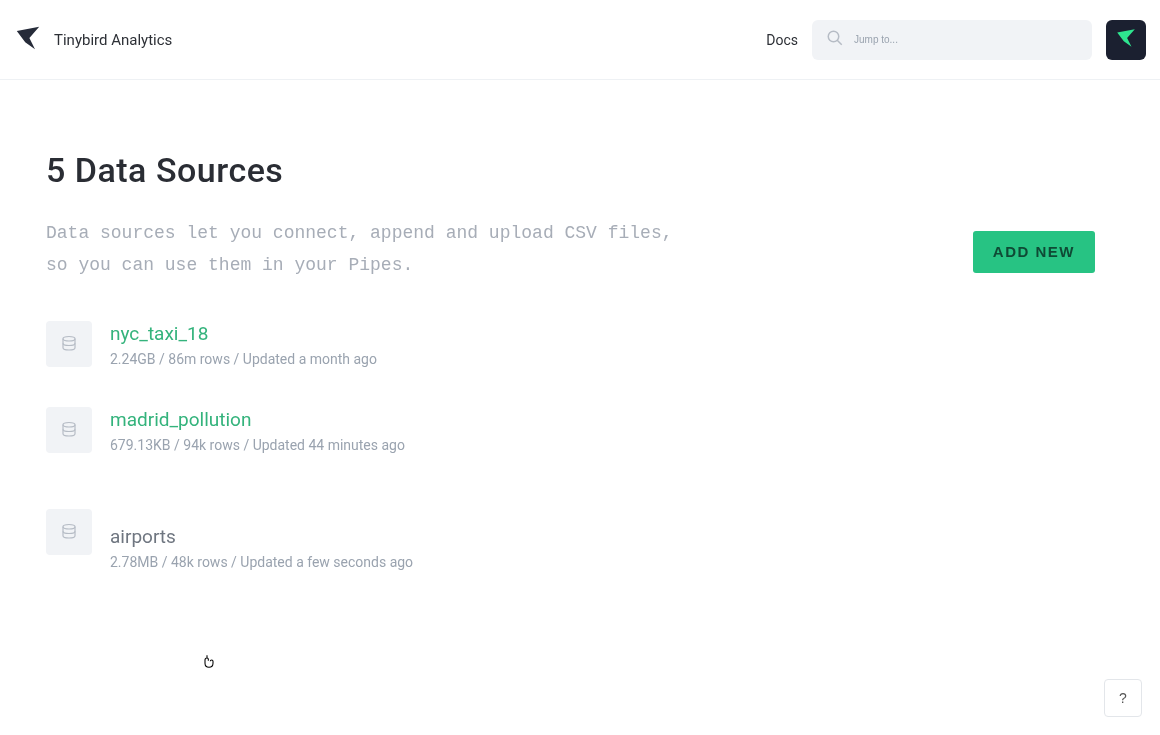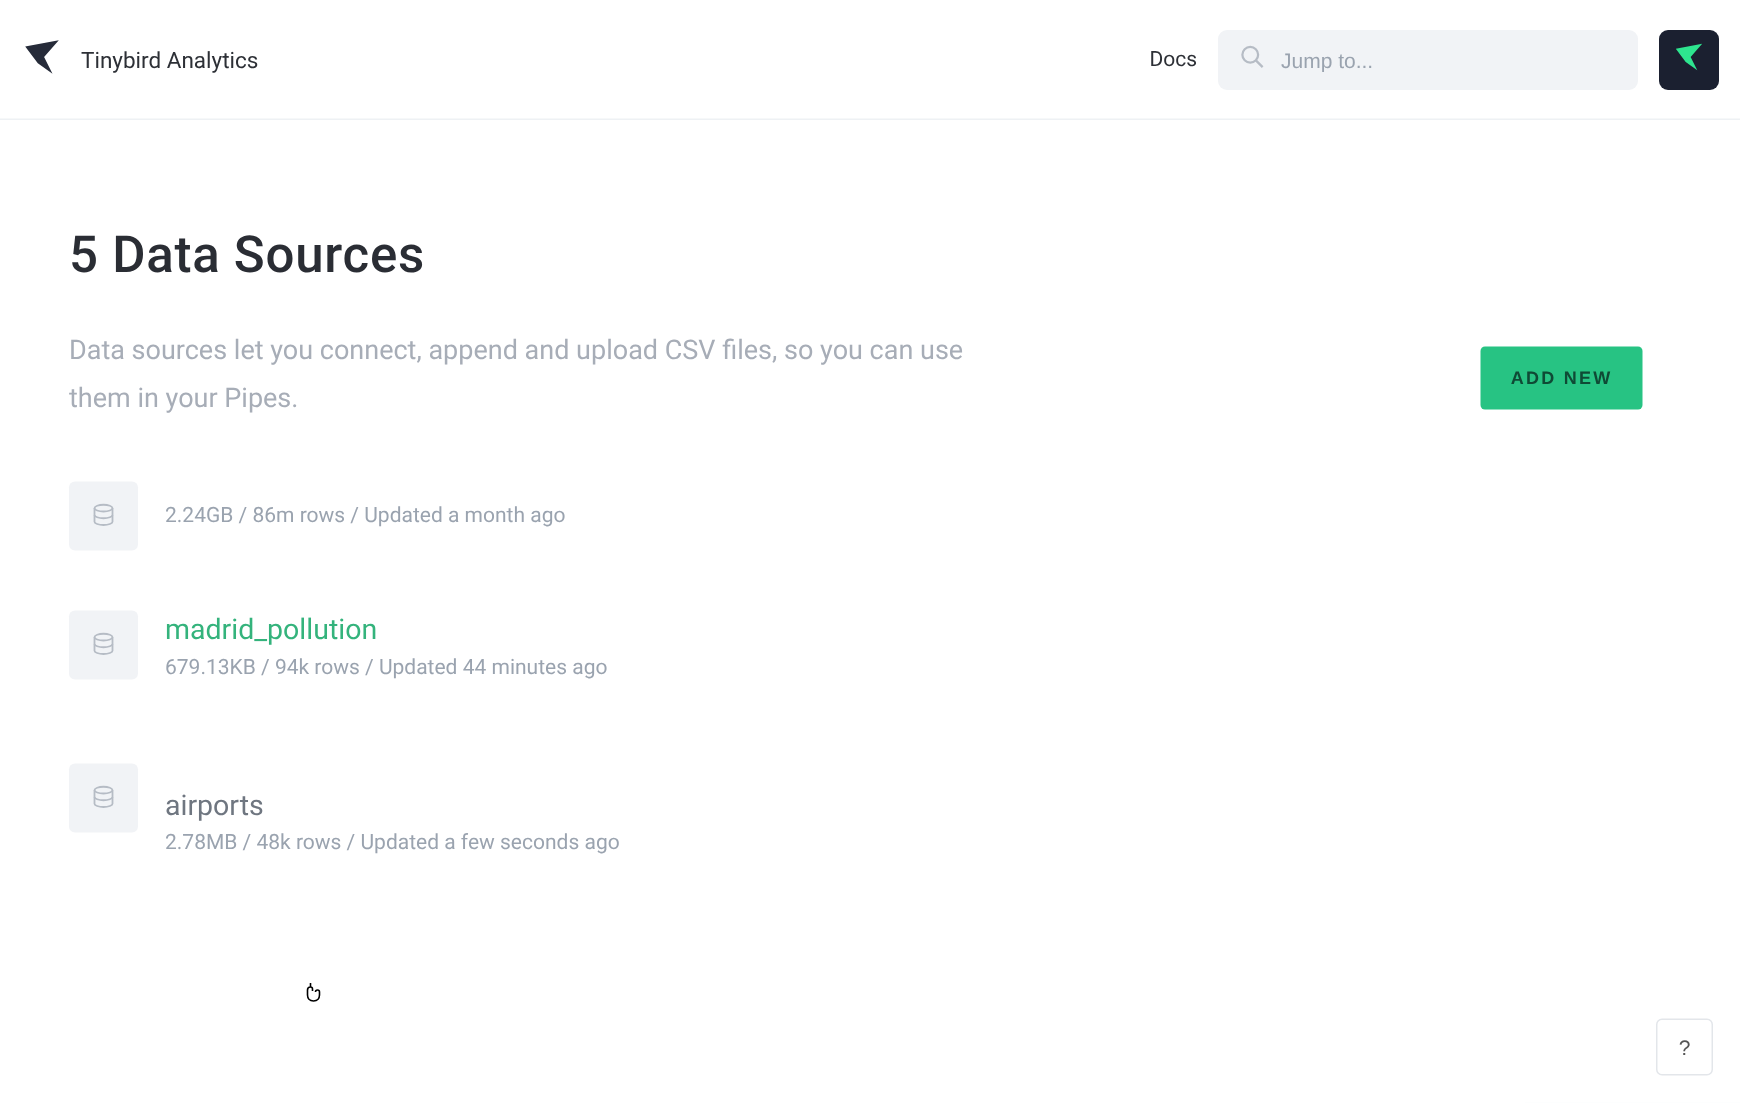--- a/index.html
+++ b/index.html
@@ -48,21 +48,21 @@
     border-radius: 6px;
     display: flex;
     align-items: center;
     padding: 0 14px;
     gap: 10px;
   }
   .search-input {
     border: none;
     background: transparent;
     outline: none;
-    font-size: 14px;
+    font-size: 10px;
     color: #000000;
     width: 100%;
   }
   .search-input::placeholder { color: #9aa3af; }
   .avatar-tile {
     width: 40px;
     height: 40px;
     background: #1b2030;
     border-radius: 6px;
     display: flex;
@@ -87,30 +87,31 @@
     align-items: flex-start;
     margin-top: 28px;
     gap: 40px;
   }
   .page-sub {
     font-size: 18px;
     color: #a7adb7;
     max-width: 640px;
     line-height: 1.75;
     padding-bottom: 4px;
+    font-family: Liberation Mono, monospace;
   }
   .add-btn {
     margin-left: auto;
     background: #27c383;
     color: #0f4a35;
     border: none;
     height: 42px;
     padding: 0 20px;
     border-radius: 3px;
-    font-size: 12px;
+    font-size: 15px;
     font-weight: 700;
     letter-spacing: 1.5px;
     cursor: pointer;
     align-self: center;
   }
 
   .list {
     margin-top: 36px;
     display: flex;
     flex-direction: column;
@@ -212,20 +213,21 @@
 
       <div class="row">
     <div class="row-icon">
           <svg width="18" height="18" viewBox="0 0 24 24" fill="none" stroke="#b6bcc5" stroke-width="1.6">
   <ellipse cx="12" cy="5" rx="8" ry="3"></ellipse>
   <path d="M4 5v6c0 1.7 3.6 3 8 3s8-1.3 8-3V5"></path>
   <path d="M4 11v6c0 1.7 3.6 3 8 3s8-1.3 8-3v-6"></path>
 </svg>
         </div>
     <div class="row-body">
+      <span class="row-name">nyc_taxi_18</span>
       <span class="row-meta">2.24GB / 86m rows / Updated a month ago</span>
     </div>
       </div>
       <div class="row">
     <div class="row-icon">
           <svg width="18" height="18" viewBox="0 0 24 24" fill="none" stroke="#b6bcc5" stroke-width="1.6">
   <ellipse cx="12" cy="5" rx="8" ry="3"></ellipse>
   <path d="M4 5v6c0 1.7 3.6 3 8 3s8-1.3 8-3V5"></path>
   <path d="M4 11v6c0 1.7 3.6 3 8 3s8-1.3 8-3v-6"></path>
 </svg>

